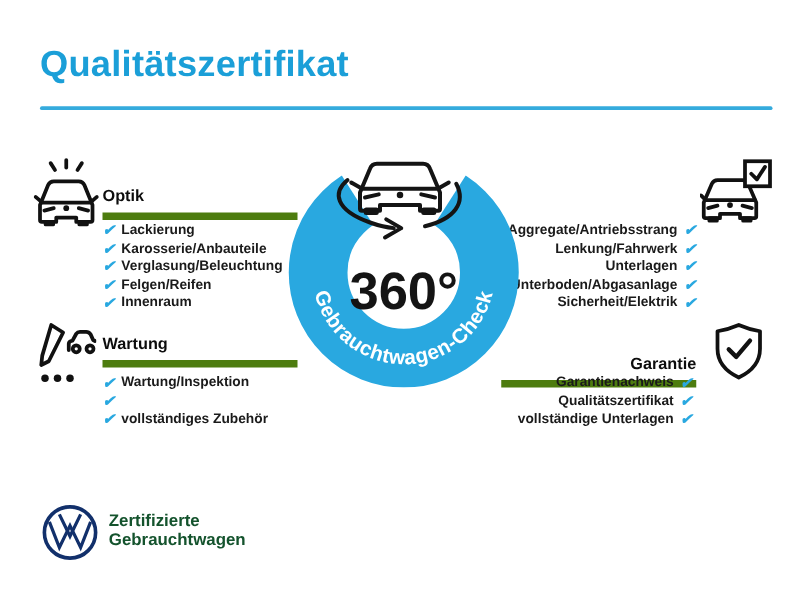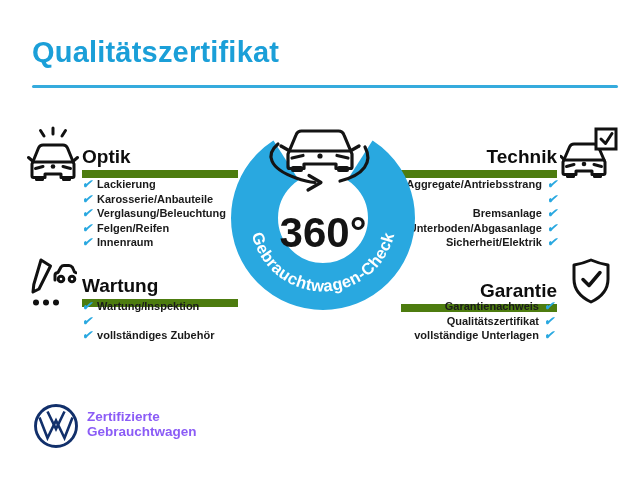--- a/index.html
+++ b/index.html
@@ -5,31 +5,31 @@
   html,body{margin:0;padding:0;background:#fff;}
   #stage{
     position:relative;width:640px;height:480px;background:#ffffff;overflow:hidden;
     font-family:"Liberation Sans", sans-serif;color:#1a1a1a;border-radius:31px;
   }
   .abs{position:absolute;}
   
   #title{left:32px;top:36px;font-size:29px;font-weight:bold;color:#1b9fd8;letter-spacing:0.2px;}
   #title-rule{left:32px;top:85px;width:586px;height:3px;background:#35abdd;border-radius:2px;}
   
-  .sec-head{width:156px;font-size:19px;font-weight:bold;color:#0d0d0d;line-height:22px;
-            border-bottom:8px solid #4d7c0f;padding-bottom:2px;}
+  .sec-head{width:156px;font-size:13px;font-weight:bold;color:#0d0d0d;line-height:22px;
+            border-bottom:6px solid #4d7c0f;padding-bottom:2px;}
   .sec-head.right{text-align:right;}
   
   ul.checklist{list-style:none;margin:0;padding:0;width:160px;}
   ul.checklist li{display:flex;align-items:center;gap:5px;line-height:14.6px;
                   font-size:11px;font-weight:bold;color:#1a1a1a;}
   ul.checklist.right li{justify-content:flex-end;text-align:left;}
   .chk{color:#29a8e0;font-size:12px;line-height:14.6px;font-style:italic;}
   
-  #brand-text{left:87px;top:409px;font-size:13.5px;font-weight:bold;line-height:15px;color:#8b5cf6;}
+  #brand-text{left:87px;top:409px;font-size:13.5px;font-weight:bold;line-height:15px;color:#14532d;}
   svg{display:block;}
 </style>
 </head>
 <body>
 
 <div id="stage">
 
   <div id="title" class="abs">Qualitätszertifikat</div>
   <div id="title-rule" class="abs"></div>
 
@@ -84,33 +84,31 @@
         <path d="M 34,37.5 L 41.5,39.5"></path>
       <path d="M 3,31.5 L 0.8,29.3"></path>
     </g>
     <circle cx="24" cy="37" r="2.3" fill="#111"></circle>
     <rect x="6" y="46" width="9" height="5" rx="1.5" fill="#111"></rect>
     <rect x="33" y="46" width="9" height="5" rx="1.5" fill="#111"></rect>
     <rect x="36" y="2" width="20" height="20" fill="#fff" stroke="#111" stroke-width="3"></rect>
     <path d="M 41,12 L 45.5,16.5 L 52,6.5" fill="none" stroke="#111" stroke-width="3" stroke-linecap="round" stroke-linejoin="round"></path>
   </svg>
 
-  <div class="abs sec-head right" style="left:401px;top:146px;">
-    <span>Technik</span>
-  </div>
   <ul class="abs checklist right" style="left:397px;top:177px;">
     <li>
         <span>Aggregate/Antriebsstrang</span>
         <span class="chk">✔</span>
       </li>
     <li>
-        <span class="chk">✔</span>
-      </li>
-    <li>
-        <span>Bremsanlage</span>
+        <span>Lenkung/Fahrwerk</span>
+        <span class="chk">✔</span>
+      </li>
+    <li>
+        <span>Unterlagen</span>
         <span class="chk">✔</span>
       </li>
     <li>
         <span>Unterboden/Abgasanlage</span>
         <span class="chk">✔</span>
       </li>
     <li>
         <span>Sicherheit/Elektrik</span>
         <span class="chk">✔</span>
       </li>
@@ -121,21 +119,21 @@
       <path d="M 14,4 L 23.5,10 L 12,33 L 6,36 L 6.8,28.5 Z"></path>
       <path d="M 28,24 L 28,19 Q 28,17 31,16.5 L 34,11 Q 35,9.5 37,9.5 L 42,9.5 Q 44,9.5 45.5,11.5 L 47.5,16 L 49,16.8"></path>
       <circle cx="34" cy="23" r="2.8"></circle>
       <circle cx="45" cy="23" r="2.8"></circle>
     </g>
     <circle cx="9" cy="46.5" r="3" fill="#111"></circle>
     <circle cx="19" cy="46.5" r="3" fill="#111"></circle>
     <circle cx="29" cy="46.5" r="3" fill="#111"></circle>
   </svg>
 
-  <div class="abs sec-head" style="left:82px;top:275px;">
+  <div class="abs sec-head" style="left:82px;top:264px;">
     <span>Wartung</span>
   </div>
   <ul class="abs checklist" style="left:82px;top:299px;">
     <li>
         <span class="chk">✔</span>
         <span>Wartung/Inspektion</span>
       </li>
     <li>
         <span class="chk">✔</span>
       </li>

